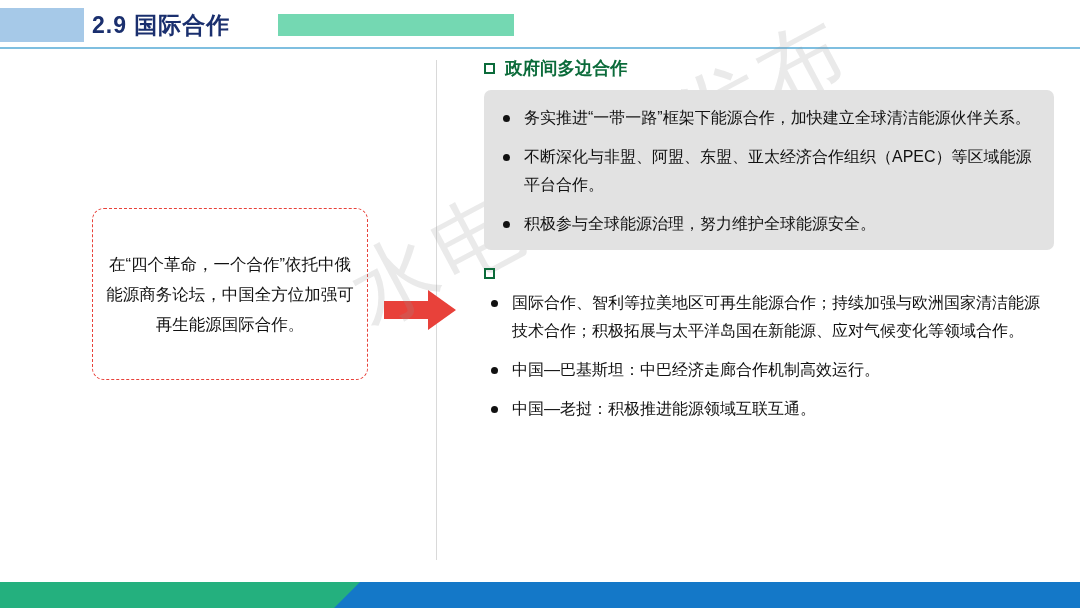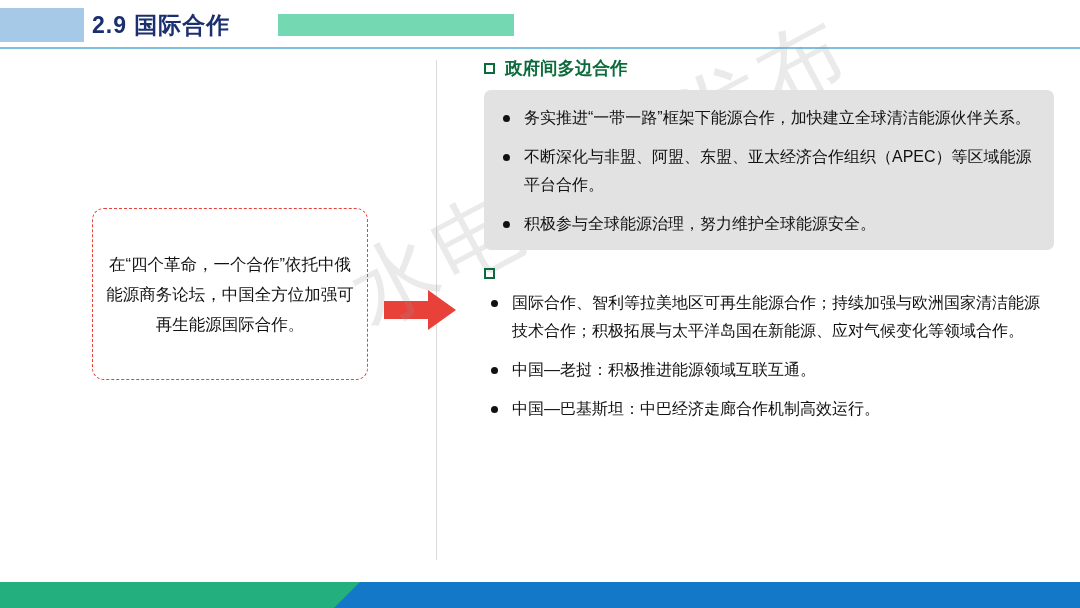--- a/index.html
+++ b/index.html
@@ -244,22 +244,22 @@
       </ul>
     </div>
   </div>
 
   <div class="section2">
     <div class="section-head">
       <span class="sq"></span>
     </div>
     <ul class="bullets plain-list">
       <li>国际合作、智利等拉美地区可再生能源合作；持续加强与欧洲国家清洁能源技术合作；积极拓展与太平洋岛国在新能源、应对气候变化等领域合作。</li>
+      <li>中国—巴基斯坦：中巴经济走廊合作机制高效运行。</li>
       <li>中国—老挝：积极推进能源领域互联互通。</li>
-      <li>中国—巴基斯坦：中巴经济走廊合作机制高效运行。</li>
     </ul>
   </div>
 
 </div>
 
 <div class="footer">
   <div class="footer-green"></div>
   <div class="footer-blue"></div>
 </div>
 

